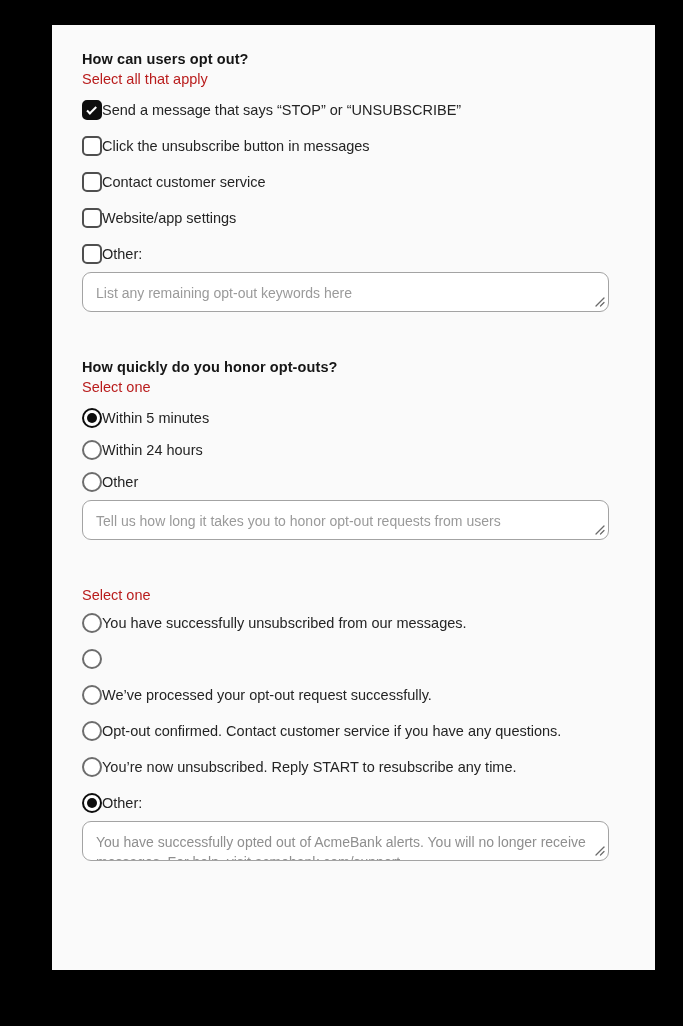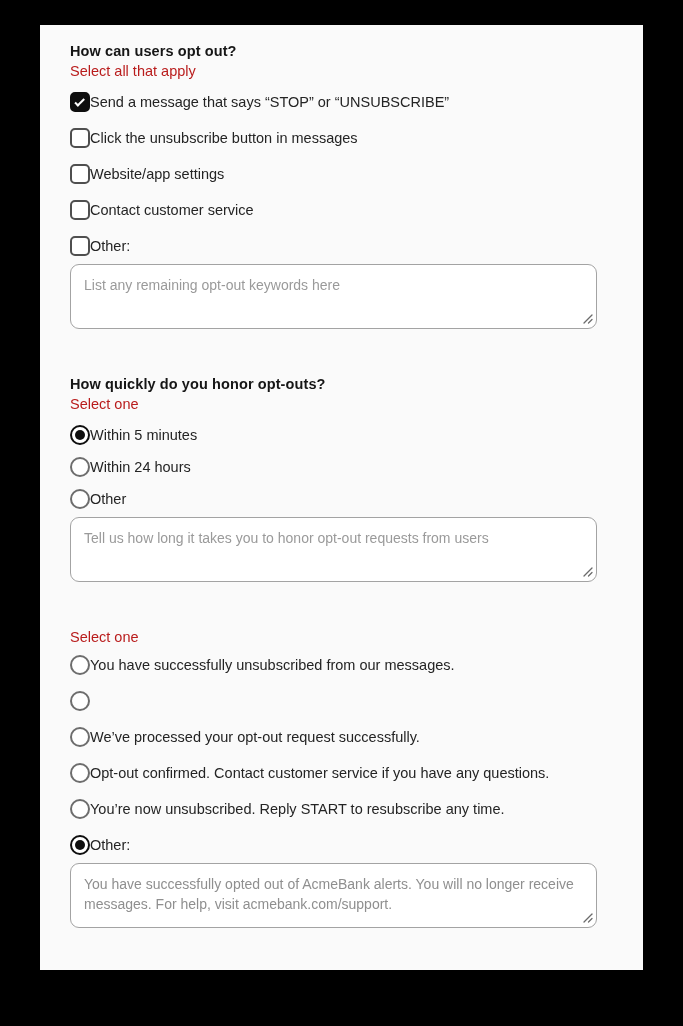--- a/index.html
+++ b/index.html
@@ -5,26 +5,26 @@
   * { box-sizing: border-box; margin: 0; padding: 0; }
   html, body { width: 683px; height: 1026px; }
   body {
     background: #000000;
     font-family: "Liberation Sans", sans-serif;
     position: relative;
     overflow: hidden;
   }
   .card {
     position: absolute;
-    left: 40px;
+    left: 52px;
     top: 25px;
     width: 603px;
     height: 945px;
     background: #fafafa;
-    padding: 16px 46px 0 30px;
+    padding: 24px 46px 0 30px;
   }
   .form-section { margin-bottom: 0; }
   .section-gap { margin-top: 45px; }
   .section-title {
     font-size: 14.5px;
     font-weight: 700;
     color: #161616;
     line-height: 20px;
     max-width: 540px;
     letter-spacing: 0.1px;
@@ -89,21 +89,21 @@
     display: block;
     width: 10px; height: 10px;
     border-radius: 50%;
     background: #0e0e0e;
   }
   
   .textarea-wrap { position: relative; margin-top: 8px; width: 527px; }
   .free-text {
     display: block;
     width: 527px;
-    height: 65px;
+    height: 40px;
     border: 1px solid #a3a3a3;
     border-radius: 9px;
     background: #ffffff;
     padding: 10px 13px;
     font-family: "Liberation Sans", sans-serif;
     font-size: 14px;
     line-height: 20px;
     color: #8f8f8f;
     resize: none;
     outline: none;
@@ -132,25 +132,25 @@
           <span class="check-icon"></span>
         </span>
       <span class="option-label">Send a message that says “STOP” or “UNSUBSCRIBE”</span>
     </div>
     <div class="option-row row-gap-lg">
       <span class="checkbox"></span>
       <span class="option-label">Click the unsubscribe button in messages</span>
     </div>
     <div class="option-row row-gap-lg">
       <span class="checkbox"></span>
+      <span class="option-label">Contact customer service</span>
+    </div>
+    <div class="option-row row-gap-lg">
+      <span class="checkbox"></span>
       <span class="option-label">Website/app settings</span>
-    </div>
-    <div class="option-row row-gap-lg">
-      <span class="checkbox"></span>
-      <span class="option-label">Contact customer service</span>
     </div>
     <div class="option-row">
       <span class="checkbox"></span>
       <span class="option-label">Other:</span>
     </div>
 
     <div class="textarea-wrap">
       <textarea class="free-text" placeholder="List any remaining opt-out keywords here" style=""></textarea>
       <svg class="resize-handle" viewBox="0 0 10 10">
         <line x1="1" y1="9" x2="9" y2="1"></line>

